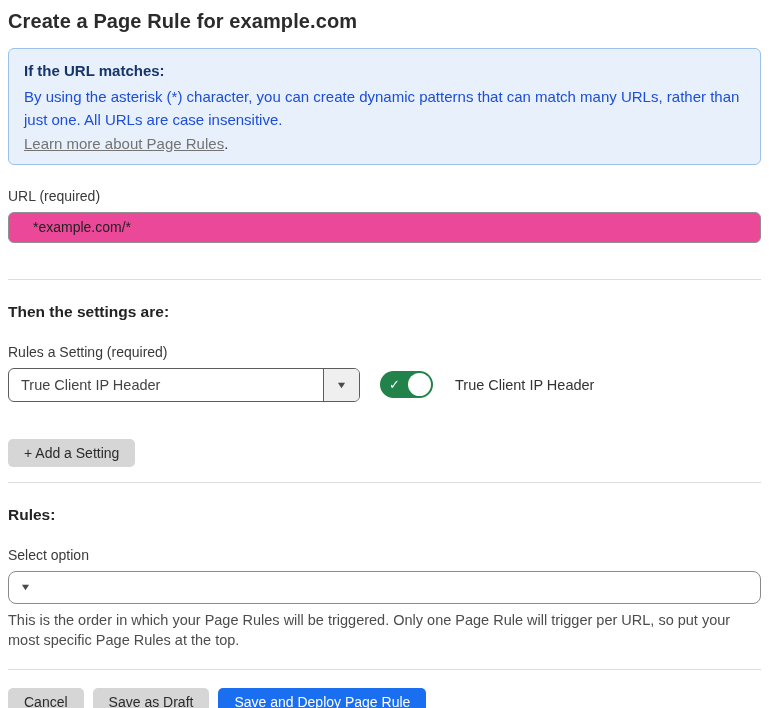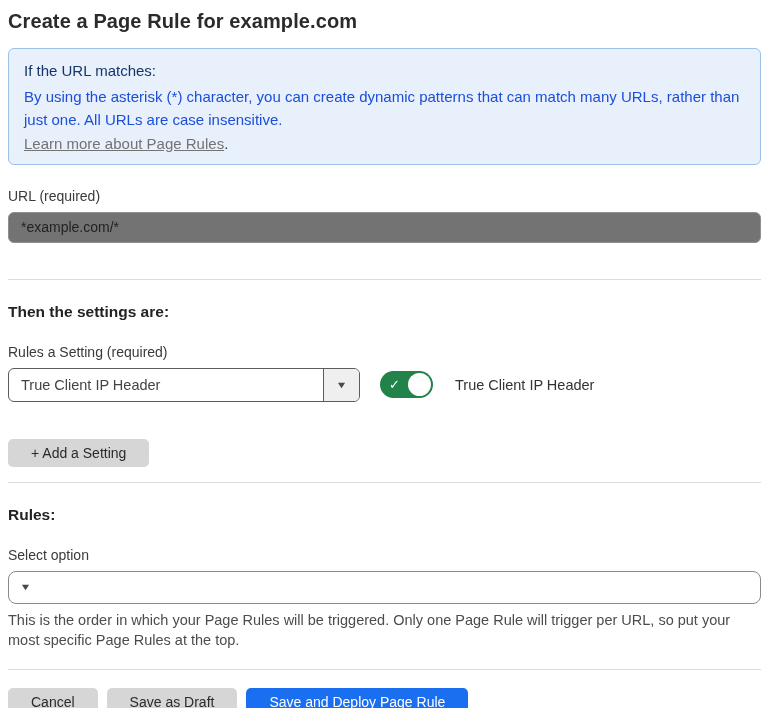--- a/index.html
+++ b/index.html
@@ -26,21 +26,21 @@
   
   .info-box {
     margin-top: 15px;
     background: #e7f0fb;
     border: 1px solid #9cc2ea;
     border-radius: 6px;
     padding: 13px 15px 12px 15px;
     color: #1b3a6b;
   }
   .info-heading {
-    font-weight: 400;
+    font-weight: 700;
     font-size: 15px;
     color: #17356b;
     margin-bottom: 6px;
   }
   .info-body {
     font-size: 15px;
     line-height: 1.55;
     color: #1d4ed8;
     max-width: 730px;
   }
@@ -56,24 +56,24 @@
   .field-label {
     font-size: 14px;
     color: #3a3a3a;
     margin-top: 23px;
     margin-bottom: 8px;
   }
   
   .url-input {
     width: 100%;
     height: 31px;
-    background: #737373;
+    background: #ec4899;
     border: 1px solid #8f8f8f;
     border-radius: 6px;
-    padding: 0 12px;
+    padding: 0 24px;
     font-size: 14px;
     color: #222;
     font-family: "Liberation Sans", sans-serif;
     outline: none;
   }
 
   .divider {
     border: none;
     border-top: 1px solid #dcdcdc;
     margin: 0;
@@ -166,21 +166,21 @@
     font-size: 14.5px;
     color: #333;
   }
 
   
   .btn {
     display: inline-flex;
     align-items: center;
     justify-content: center;
     height: 29px;
-    padding: 0 23px;
+    padding: 0 16px;
     border: none;
     border-radius: 5px;
     font-size: 14px;
     font-family: "Liberation Sans", sans-serif;
     cursor: pointer;
   }
   .btn-gray {
     background: #d6d6d6;
     color: #2b2b2b;
   }

